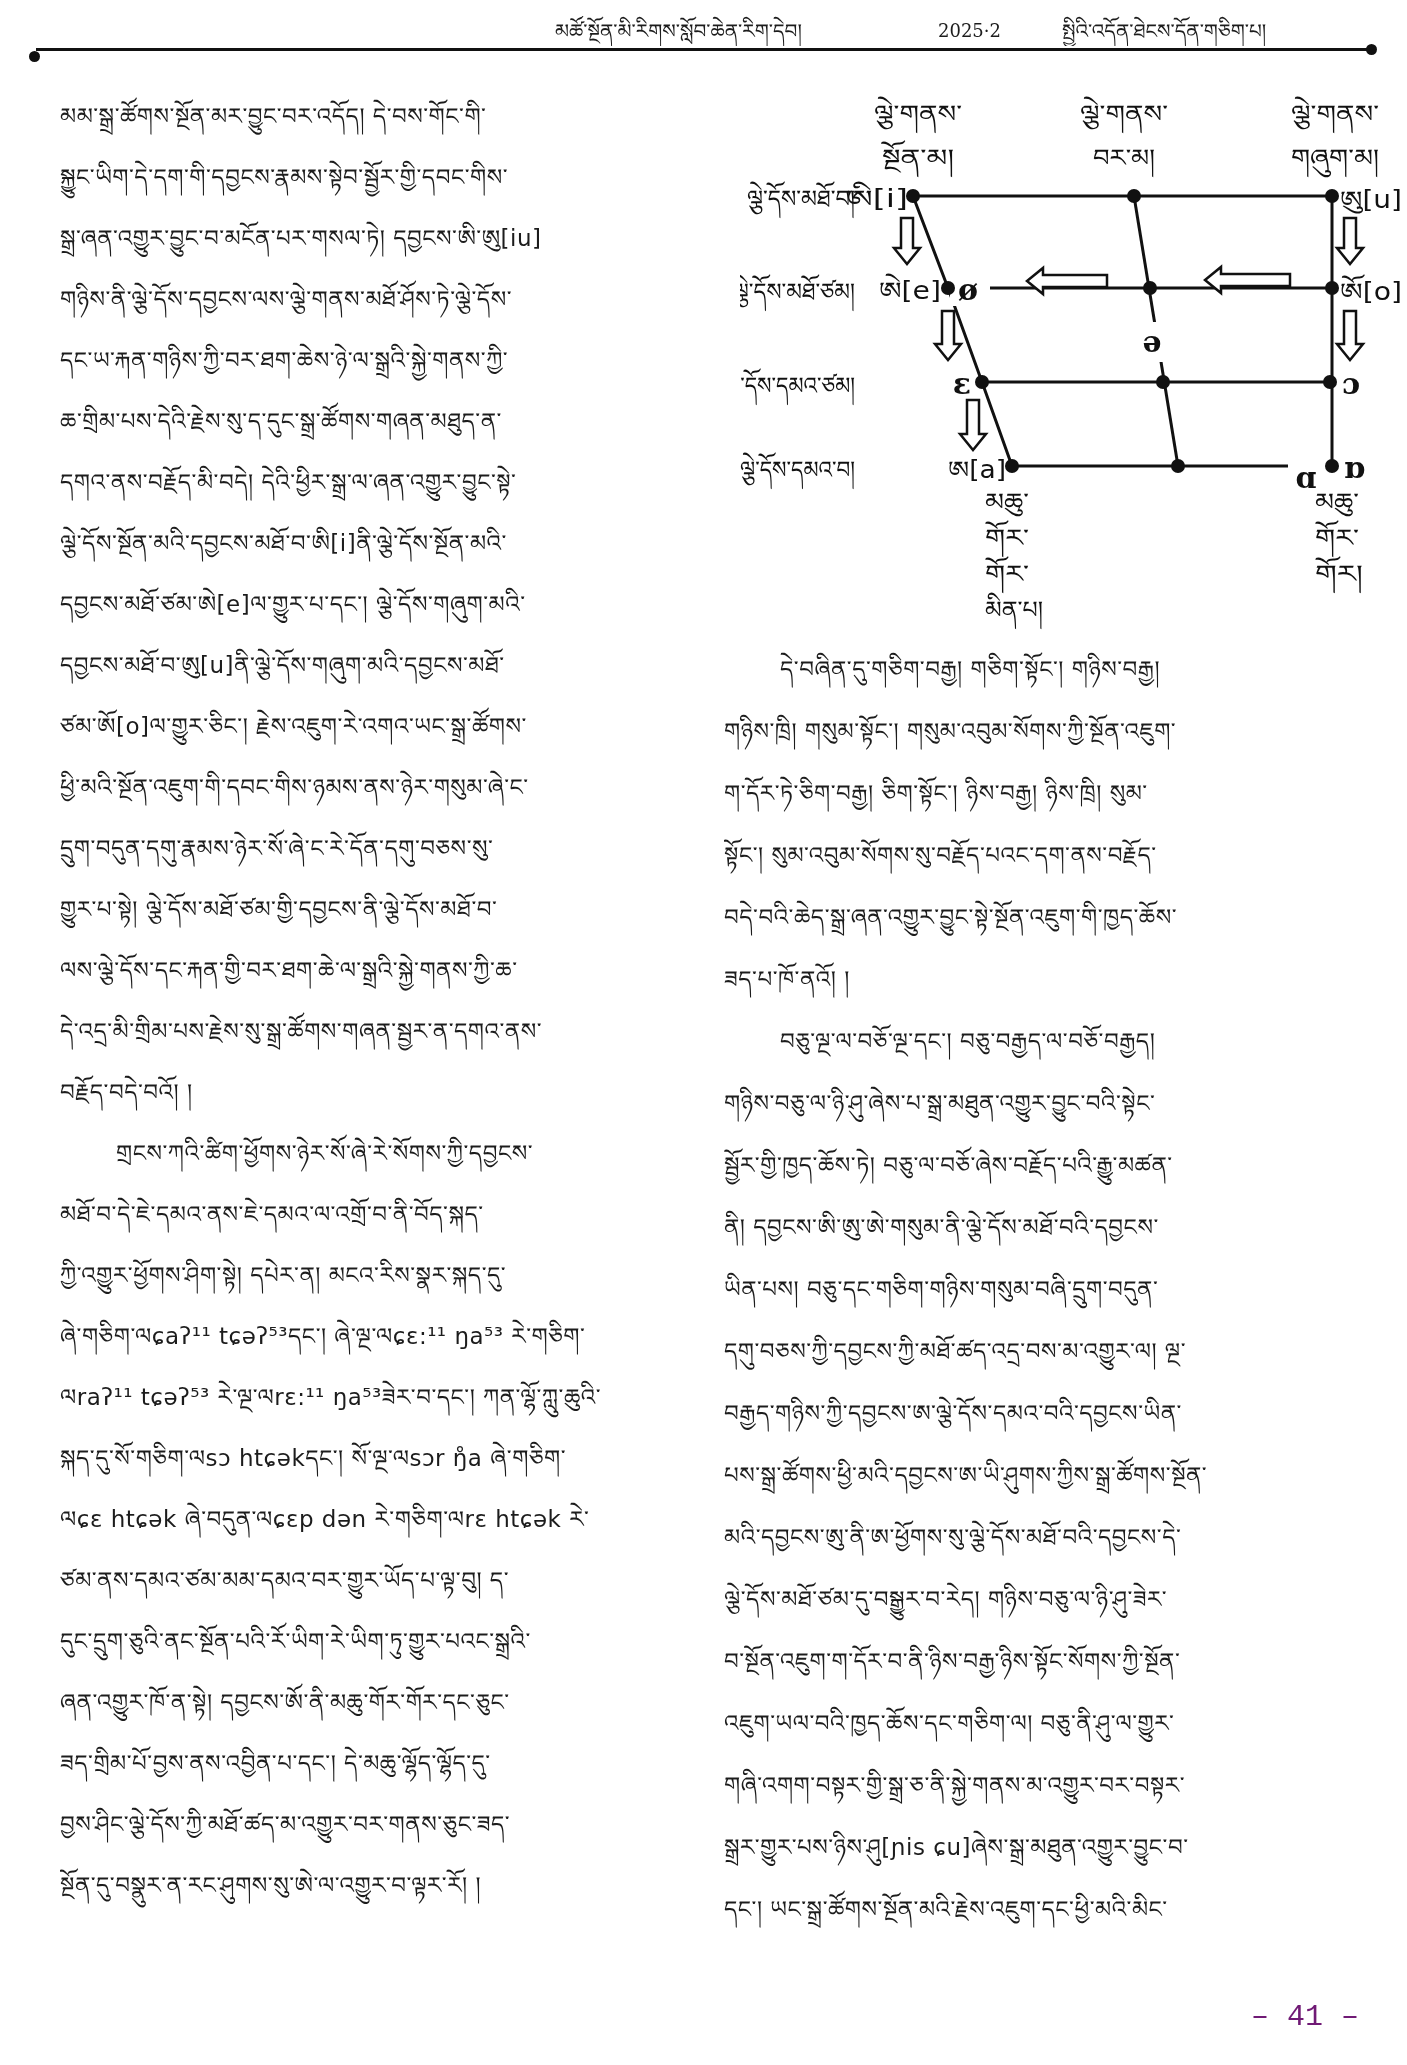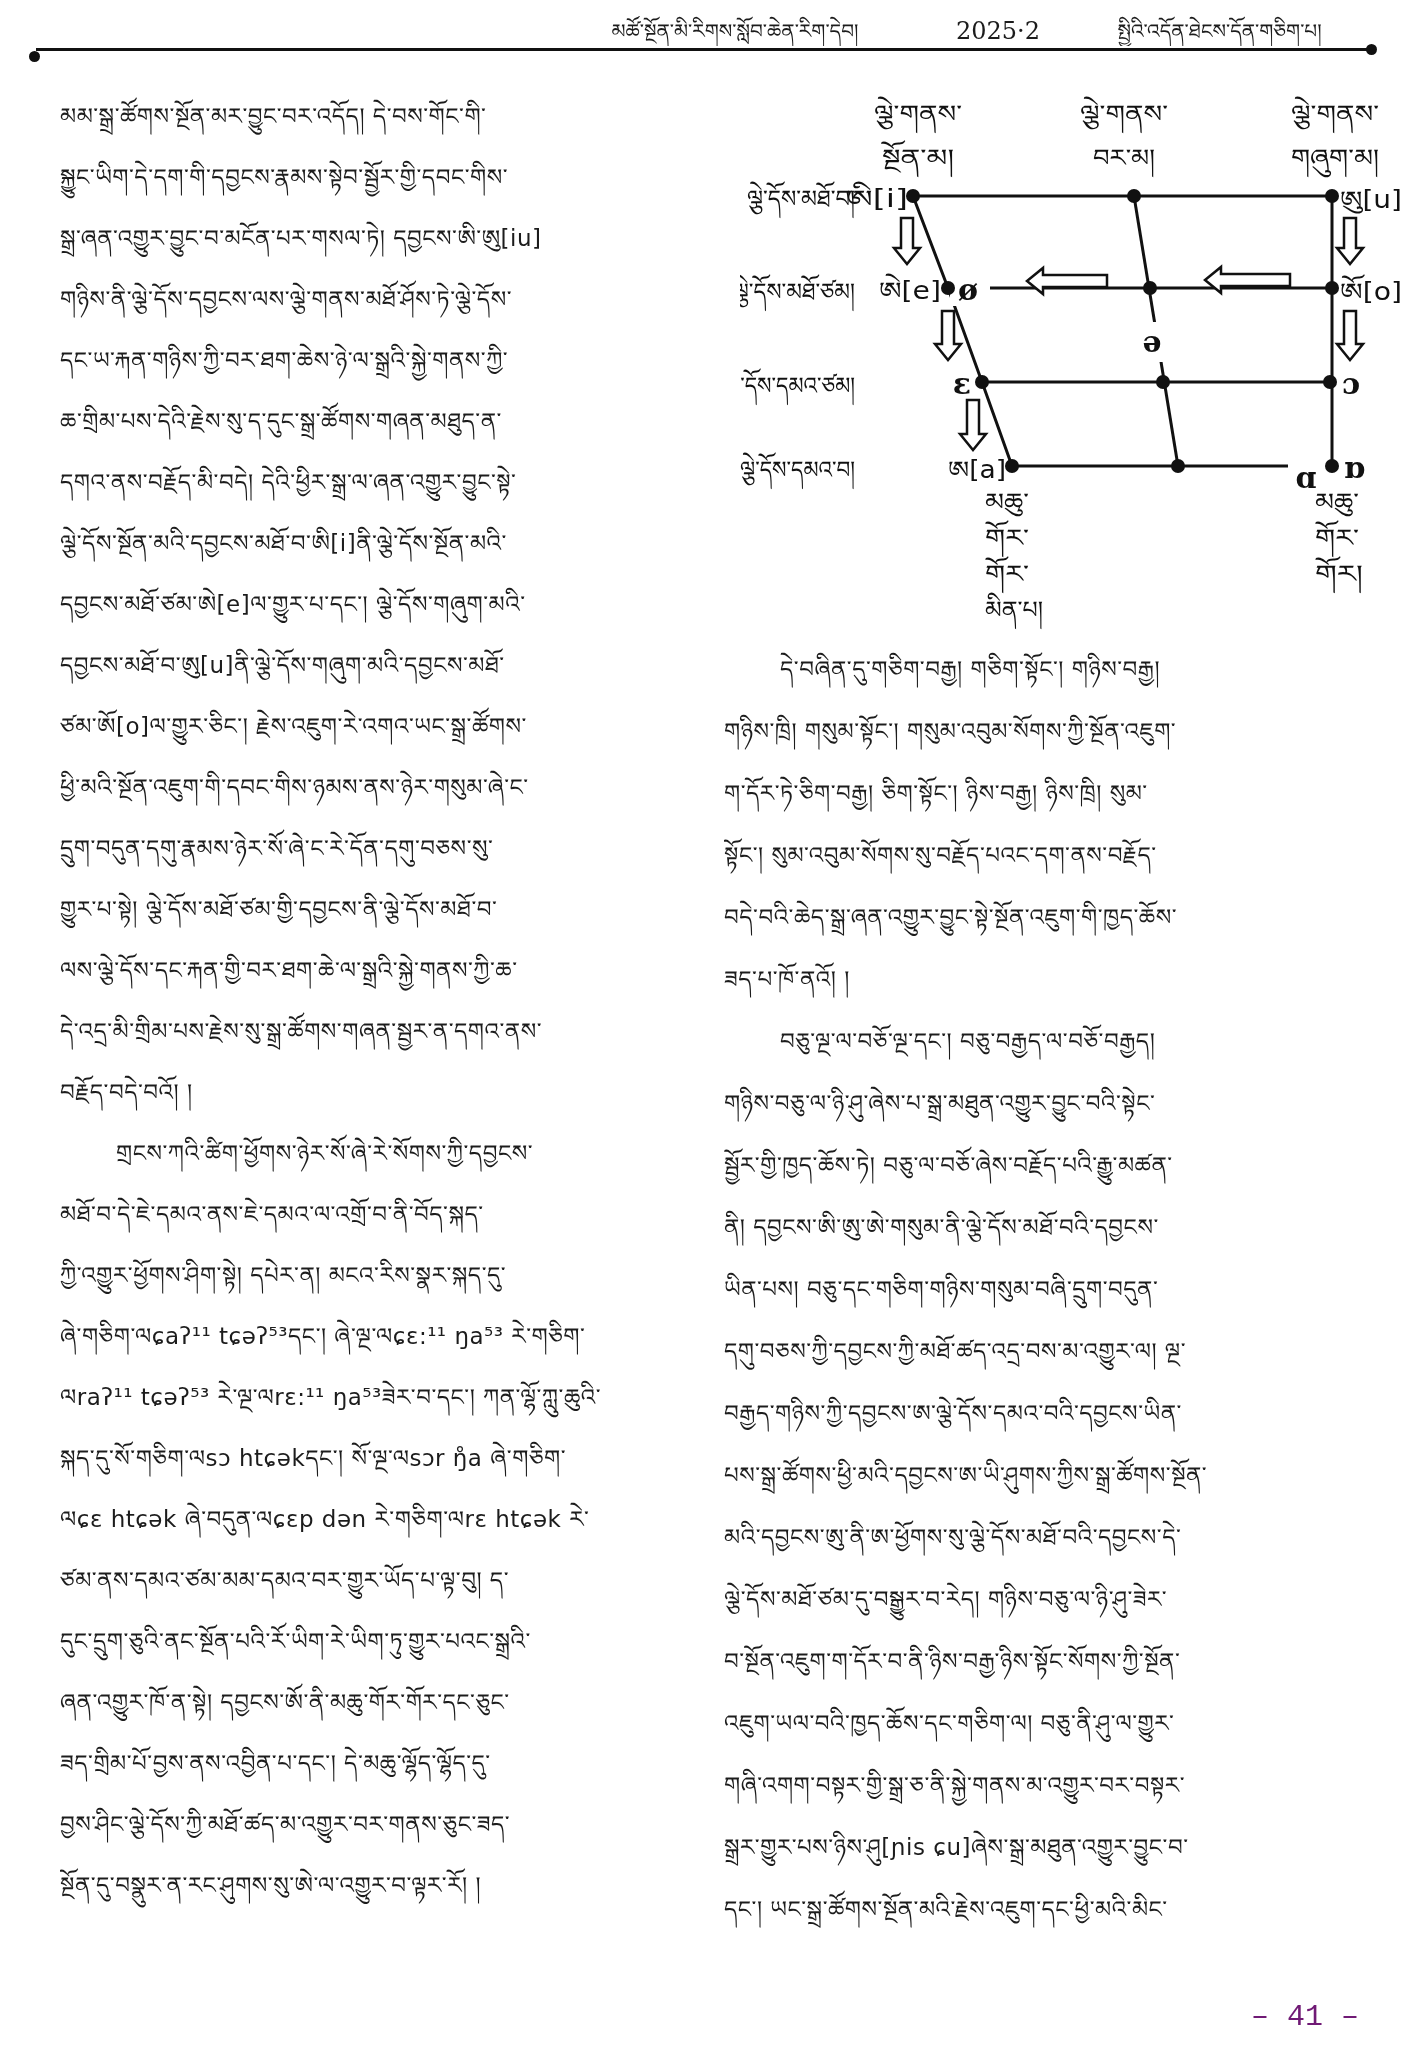--- a/index.html
+++ b/index.html
@@ -3,23 +3,23 @@
 <meta charset="utf-8">
 <style>
   html,body{margin:0;padding:0;background:#e8e8e8;}
   .page{
     position:relative;width:1407px;height:2065px;background:#ffffff;
     font-family:"DejaVu Sans",sans-serif;color:#1c1c1c;overflow:hidden;
     margin:0 auto;
   }
   
   .hdr-text{position:absolute;top:16px;height:30px;line-height:30px;
-    font-size:20px;white-space:nowrap;overflow:hidden;text-align:center;}
+    font-size:20px;white-space:nowrap;overflow:hidden;text-align:left;}
   .hdr-title{left:555px;width:360px;}
-  .hdr-issue{left:938px;width:120px;font-family:"DejaVu Serif",serif;font-size:24px;}
+  .hdr-issue{left:938px;width:120px;font-family:"DejaVu Serif",serif;font-size:18px;}
   .hdr-issue-label{left:1062px;width:315px;}
   .hdr-rule{position:absolute;left:36px;top:48px;width:1336px;height:3px;background:#111;}
   .hdr-dot{position:absolute;width:11px;height:11px;border-radius:50%;background:#111;top:44px;}
   .hdr-dot.l{left:29px;top:51px;}
   .hdr-dot.r{left:1366px;}
   
   .col{position:absolute;}
   .col-left{left:60px;top:92px;width:637px;}
   .col-right{left:724px;top:644px;width:643px;}
   .tline{height:61px;display:flex;align-items:center;font-size:23px;

